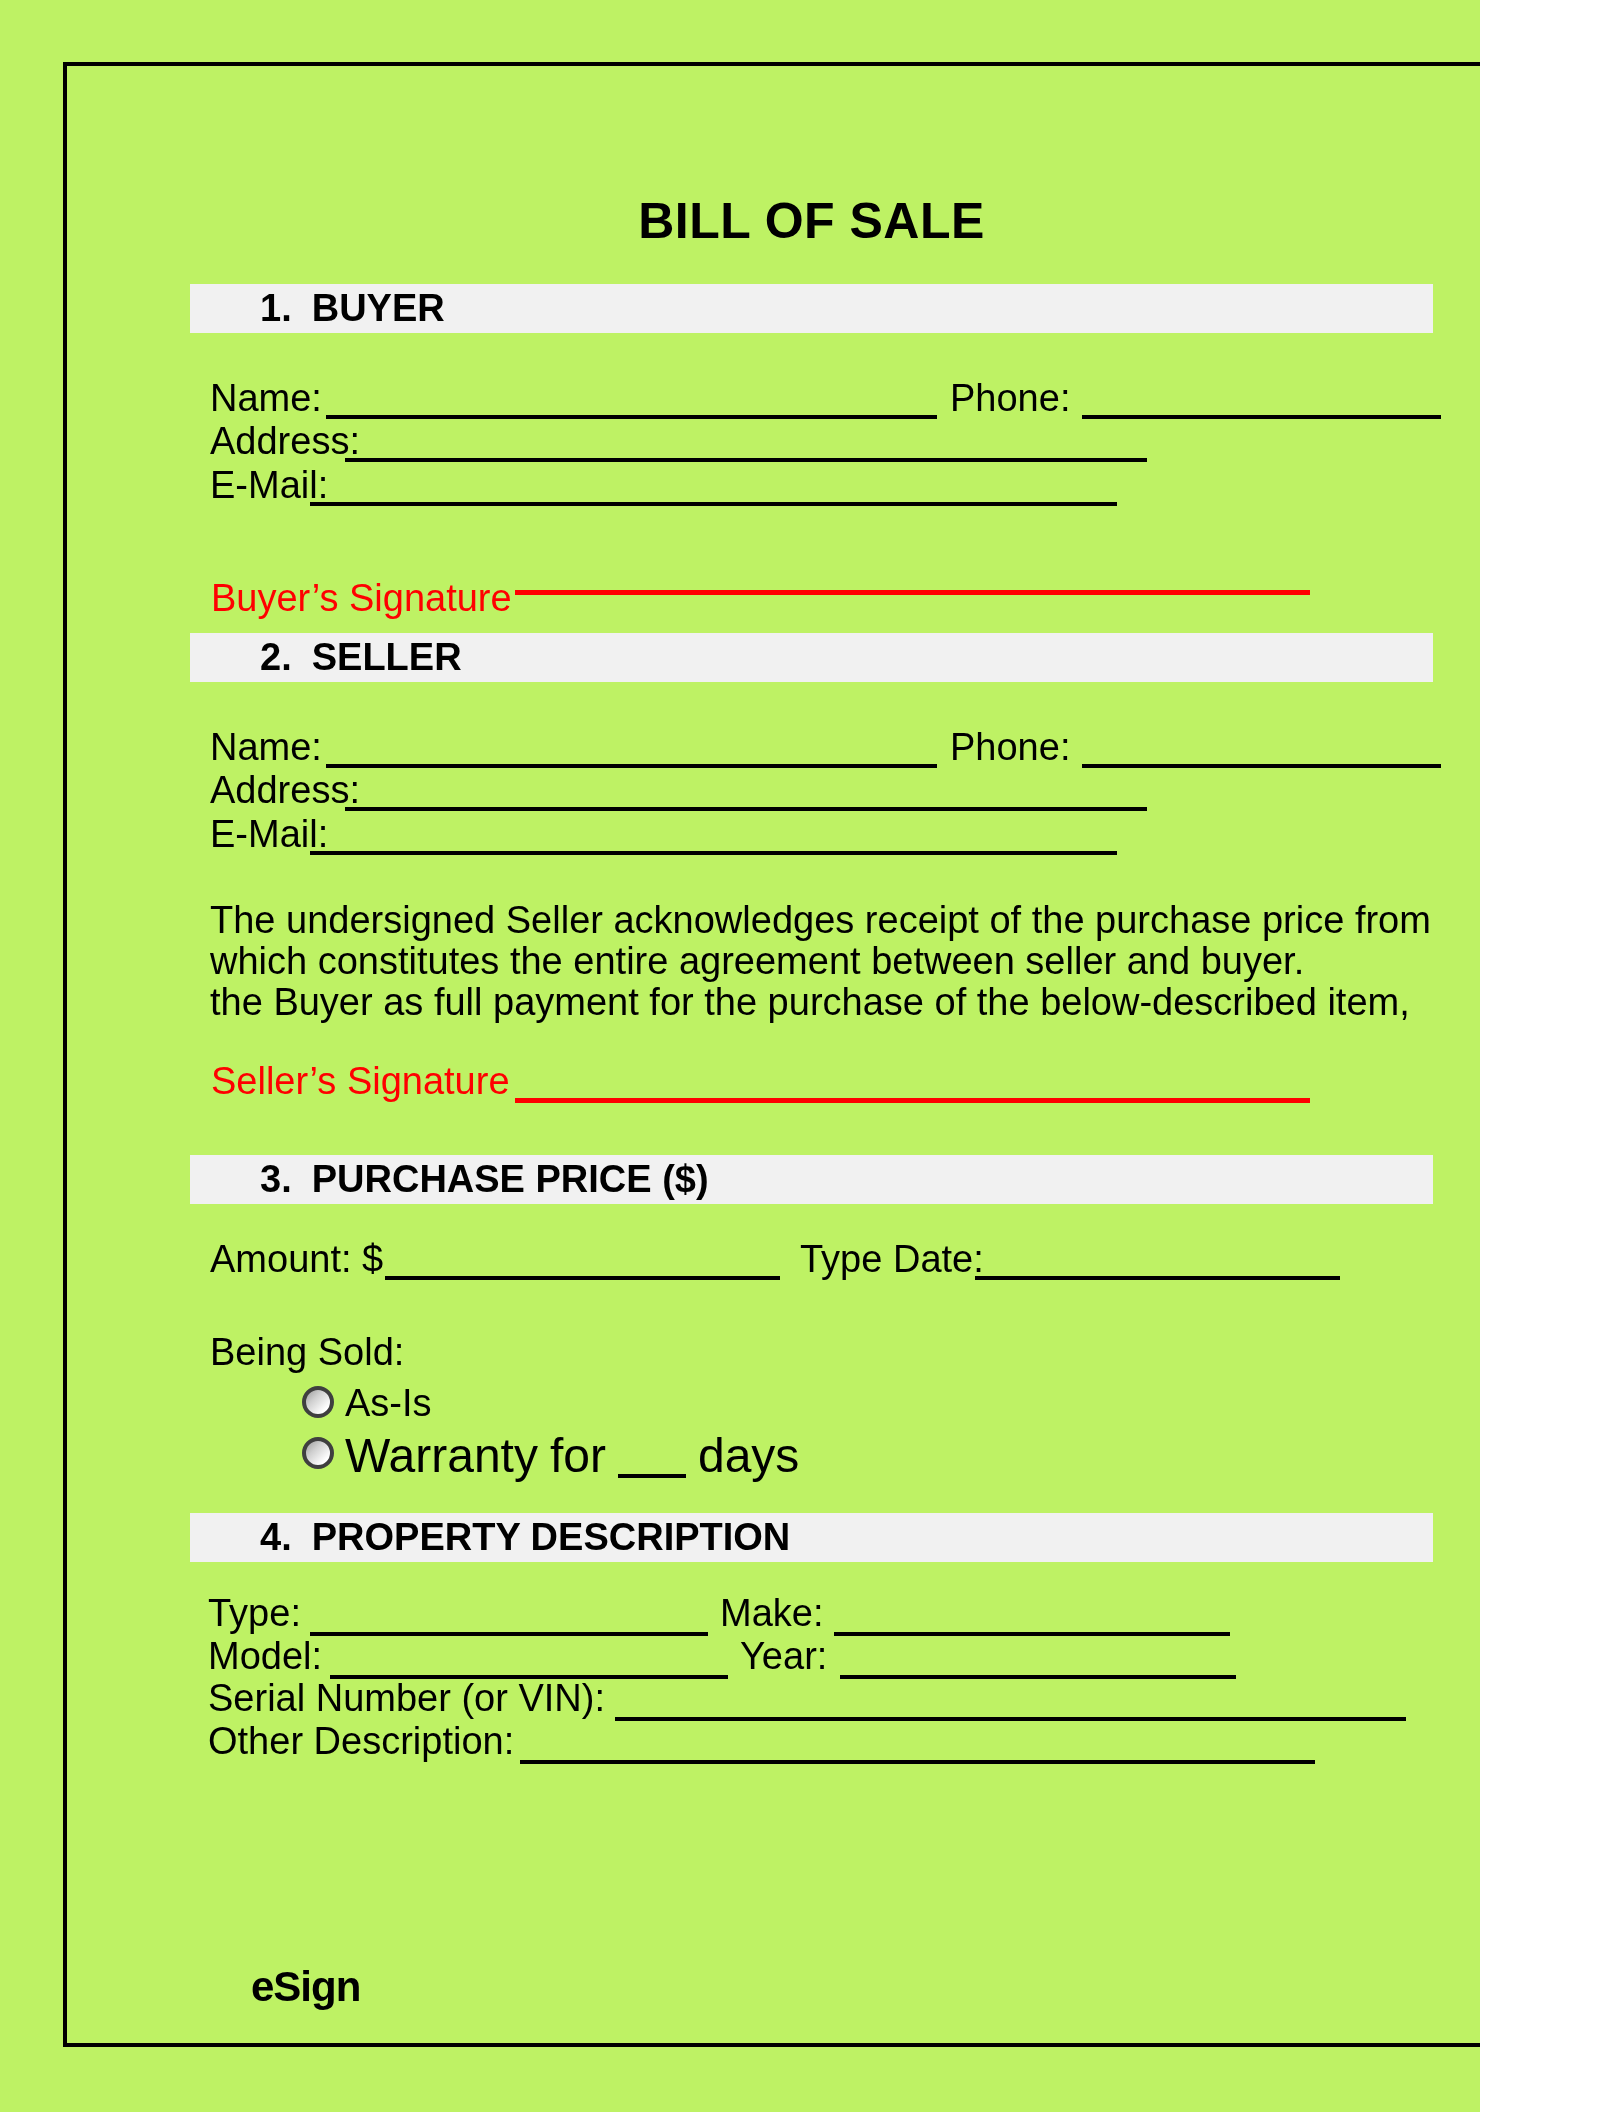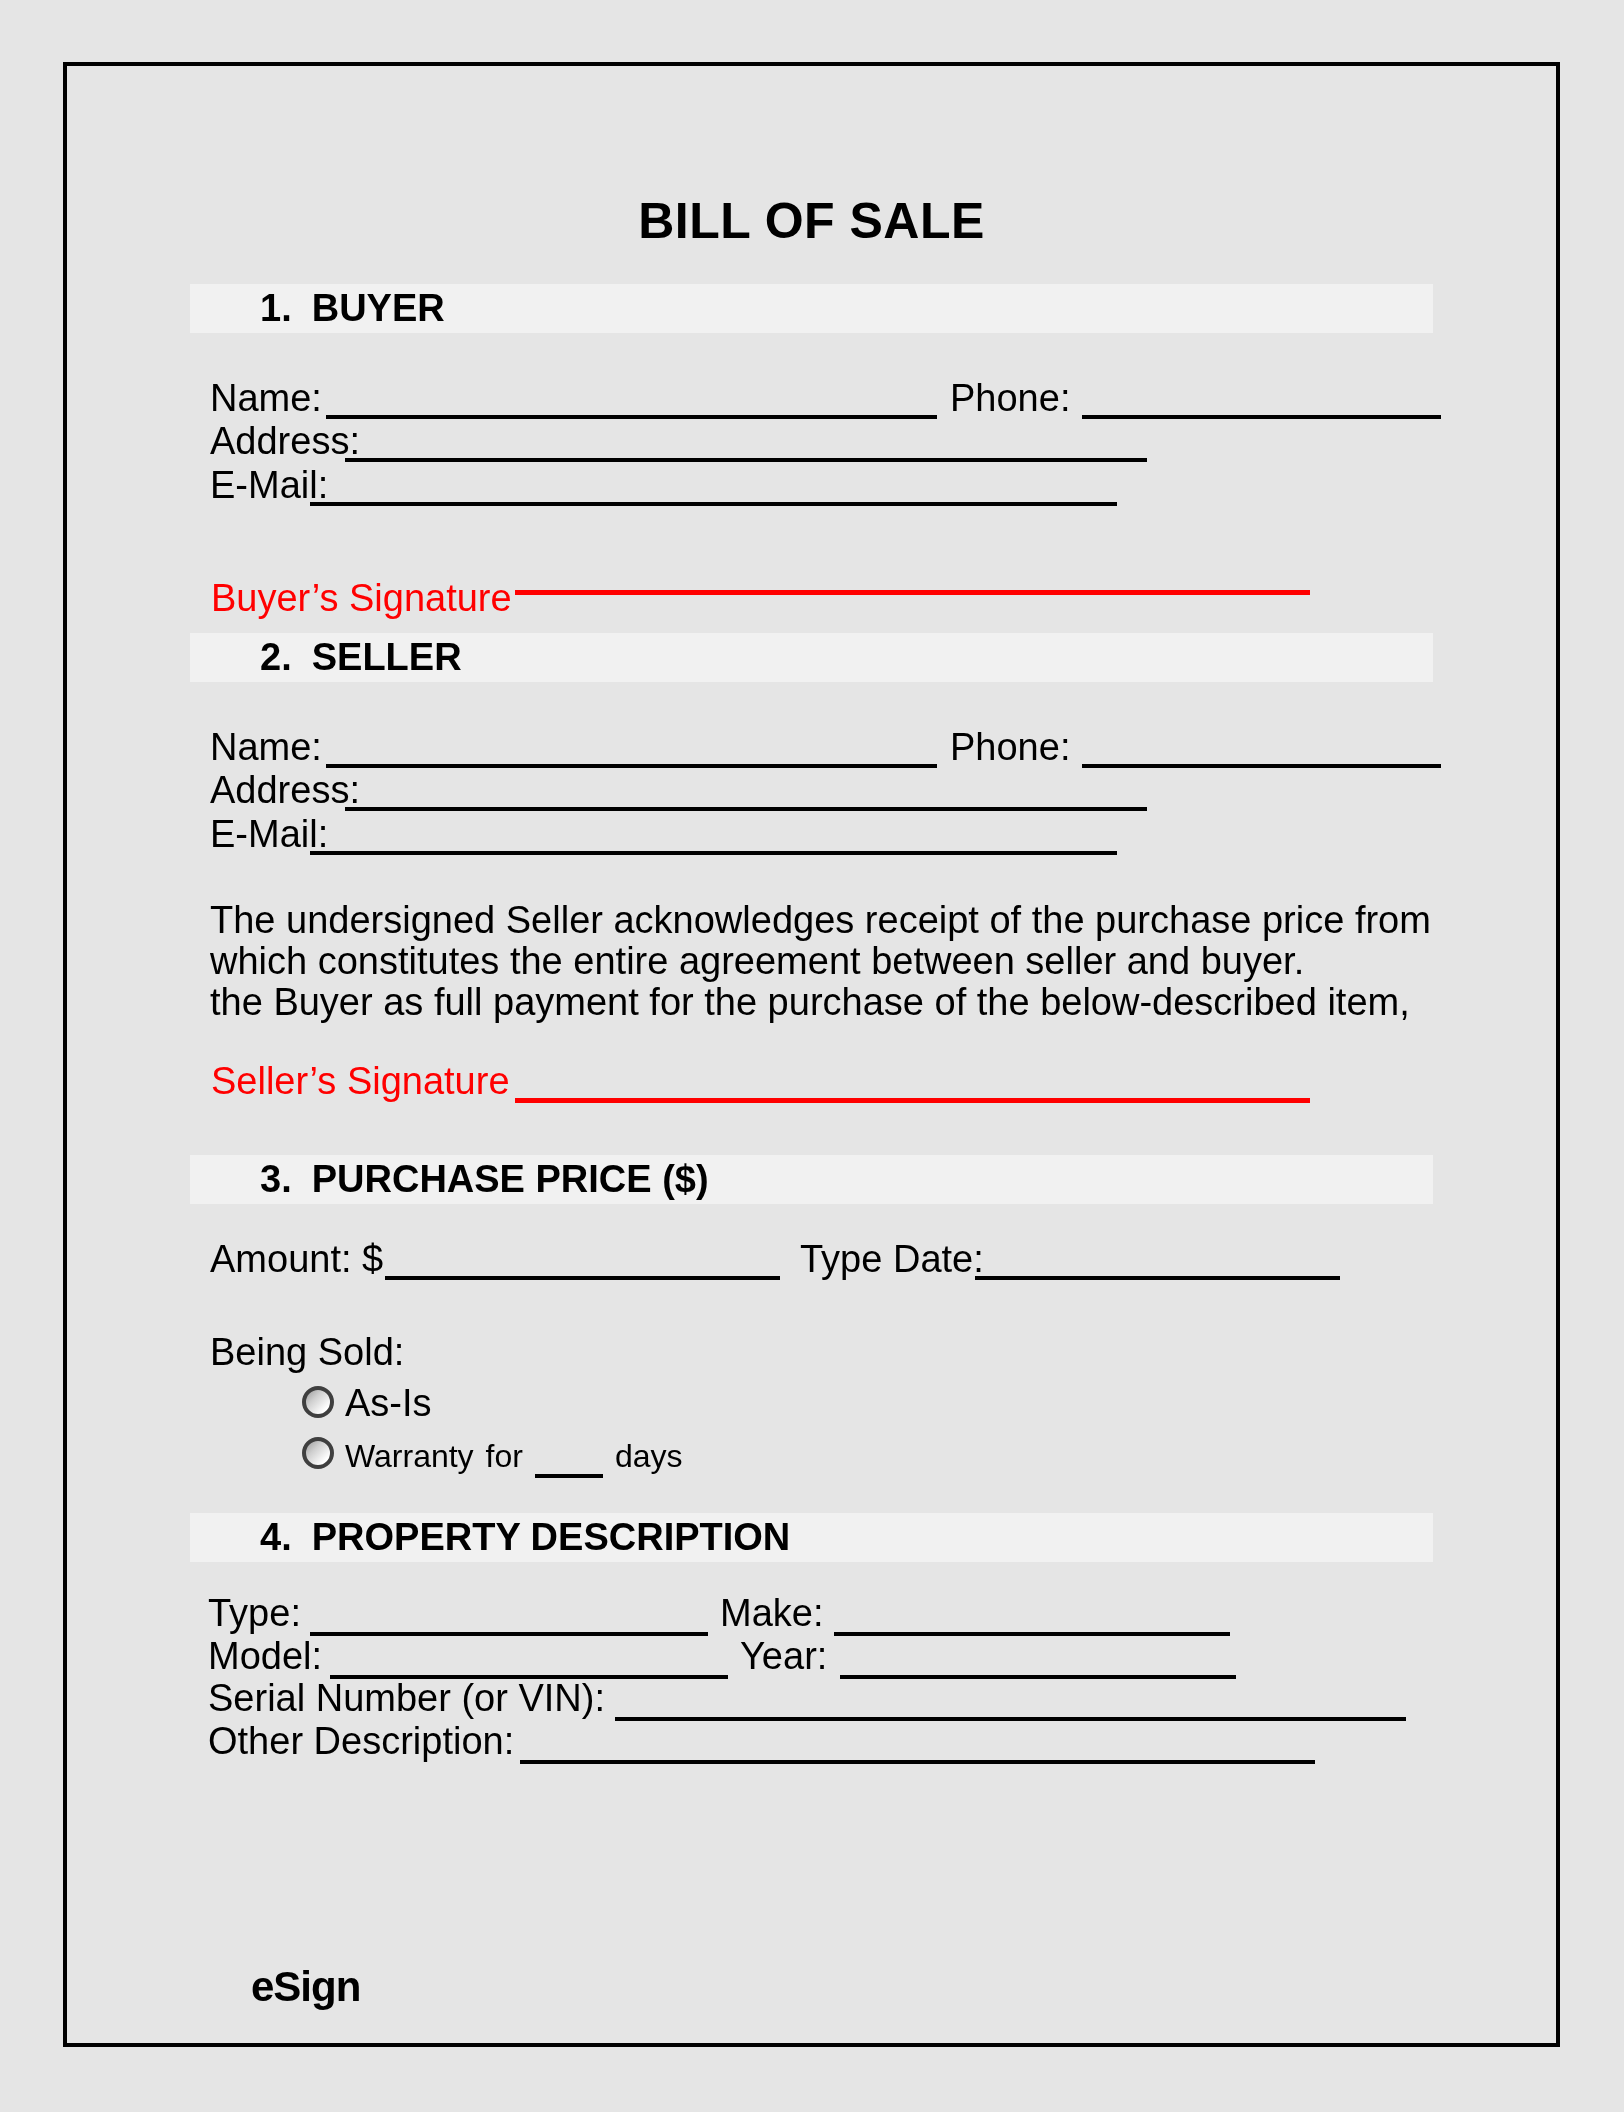--- a/index.html
+++ b/index.html
@@ -1,20 +1,20 @@
 <!DOCTYPE html>
 <html><head>
 <meta charset="utf-8">
 <style>
   html,body{margin:0;padding:0;background:#ffffff;}
   .page{
     position:relative;
-    width:1624px;
+    width:1480px;
     height:2112px;
-    background:#e5e5e5;
+    background:#bef264;
     font-family:"Liberation Sans", sans-serif;
     color:#000;
     overflow:hidden;
   }
   .frame{
     position:absolute;
     left:63px; top:62px;
     width:1497px; height:1985px;
     border:4px solid #000;
     box-sizing:border-box;
@@ -74,21 +74,21 @@
     width:32px; height:32px;
     border-radius:50%;
     border:4px solid #3f3f3f;
     background:linear-gradient(135deg,#9a9a9a 0%,#cfcfcf 35%,#ffffff 80%);
     box-sizing:border-box;
   }
   .inline-row{
     position:absolute;
     display:flex;
     align-items:flex-start;
-    font-size:32px;
+    font-size:48px;
     line-height:44px;
     white-space:pre;
   }
   .mini-line{
     display:inline-block;
     width:68px;
     height:40px;
     border-bottom:4px solid #000;
     margin:0 12px;
   }

